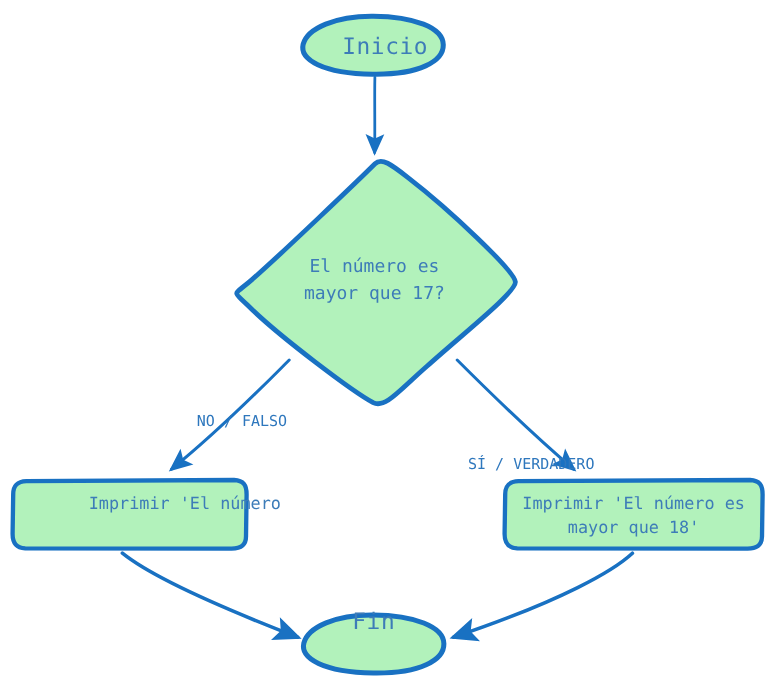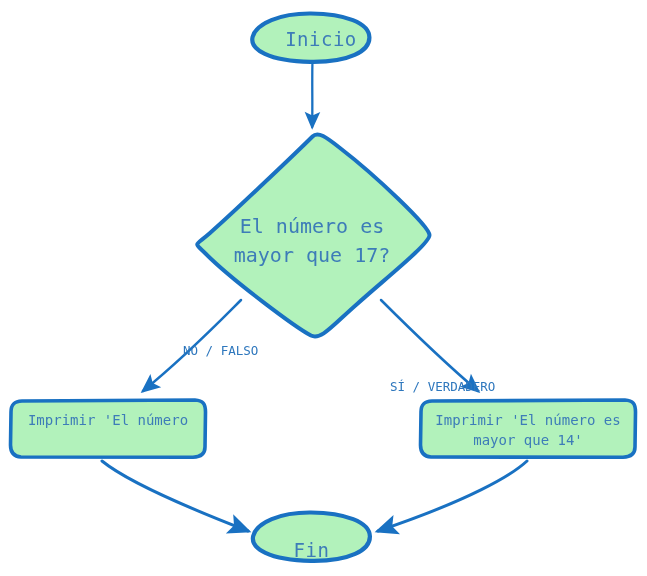--- a/index.html
+++ b/index.html
@@ -35,21 +35,21 @@
     line-height: 1.45;
     white-space: pre;
     pointer-events: none;
     user-select: none;
   }
   .terminal-label {
     font-size: 19px;
     letter-spacing: 0.5px;
   }
   .decision-label {
-    font-size: 20px;
+    font-size: 15px;
   }
   .process-label {
     font-size: 14px;
   }
   .edge-label {
     position: absolute;
     color: #2e77bd;
     font-family: "DejaVu Sans Mono", "Liberation Mono", monospace;
     font-size: 12.5px;
     white-space: pre;
@@ -131,23 +131,23 @@
                C 250.2,548.6 269.5,560.2 311,560.8
                C 350,561.4 370.1,550 369.9,536.4
                C 369.7,522 345,512.8 311,512.5 Z" fill="#b2f2bb" stroke="#1971c2" stroke-width="4.2" stroke-linecap="round" stroke-linejoin="round"></path>
     </g>
   </svg>
 
   <div class="node-label terminal-label" style="left:252px; top:26px; width:138px;">Inicio</div>
 
   <div class="node-label decision-label" style="left:212px; top:212px; width:200px;"><span>El número es</span><br><span>mayor que 17?</span></div>
 
-  <div class="node-label process-label" style="left:12px; top:410px; width:192px;"><span>Imprimir 'El número</span><br></div>
+  <div class="node-label process-label" style="left:12px; top:410px; width:192px;padding-left:46px;"><span>Imprimir 'El número</span><br></div>
 
-  <div class="node-label process-label" style="left:422px; top:410px; width:212px;"><span>Imprimir 'El número es</span><br><span>mayor que 14'</span></div>
+  <div class="node-label process-label" style="left:422px; top:410px; width:212px;"><span>Imprimir 'El número es</span><br><span>mayor que 18'</span></div>
 
-  <div class="node-label terminal-label" style="left:253px; top:537px; width:117px;">Fin</div>
+  <div class="node-label terminal-label" style="left:253px; top:505px; width:117px;">Fin</div>
 
-  <div class="edge-label" style="left:142px; top:343px;padding-left:41px;">NO / FALSO</div>
+  <div class="edge-label" style="left:123px; top:343px;padding-left:41px;">NO / FALSO</div>
 
   <div class="edge-label" style="left:390px; top:343px;margin-top:36px;">SÍ / VERDADERO</div>
 
 </div>
 
 </body></html>

